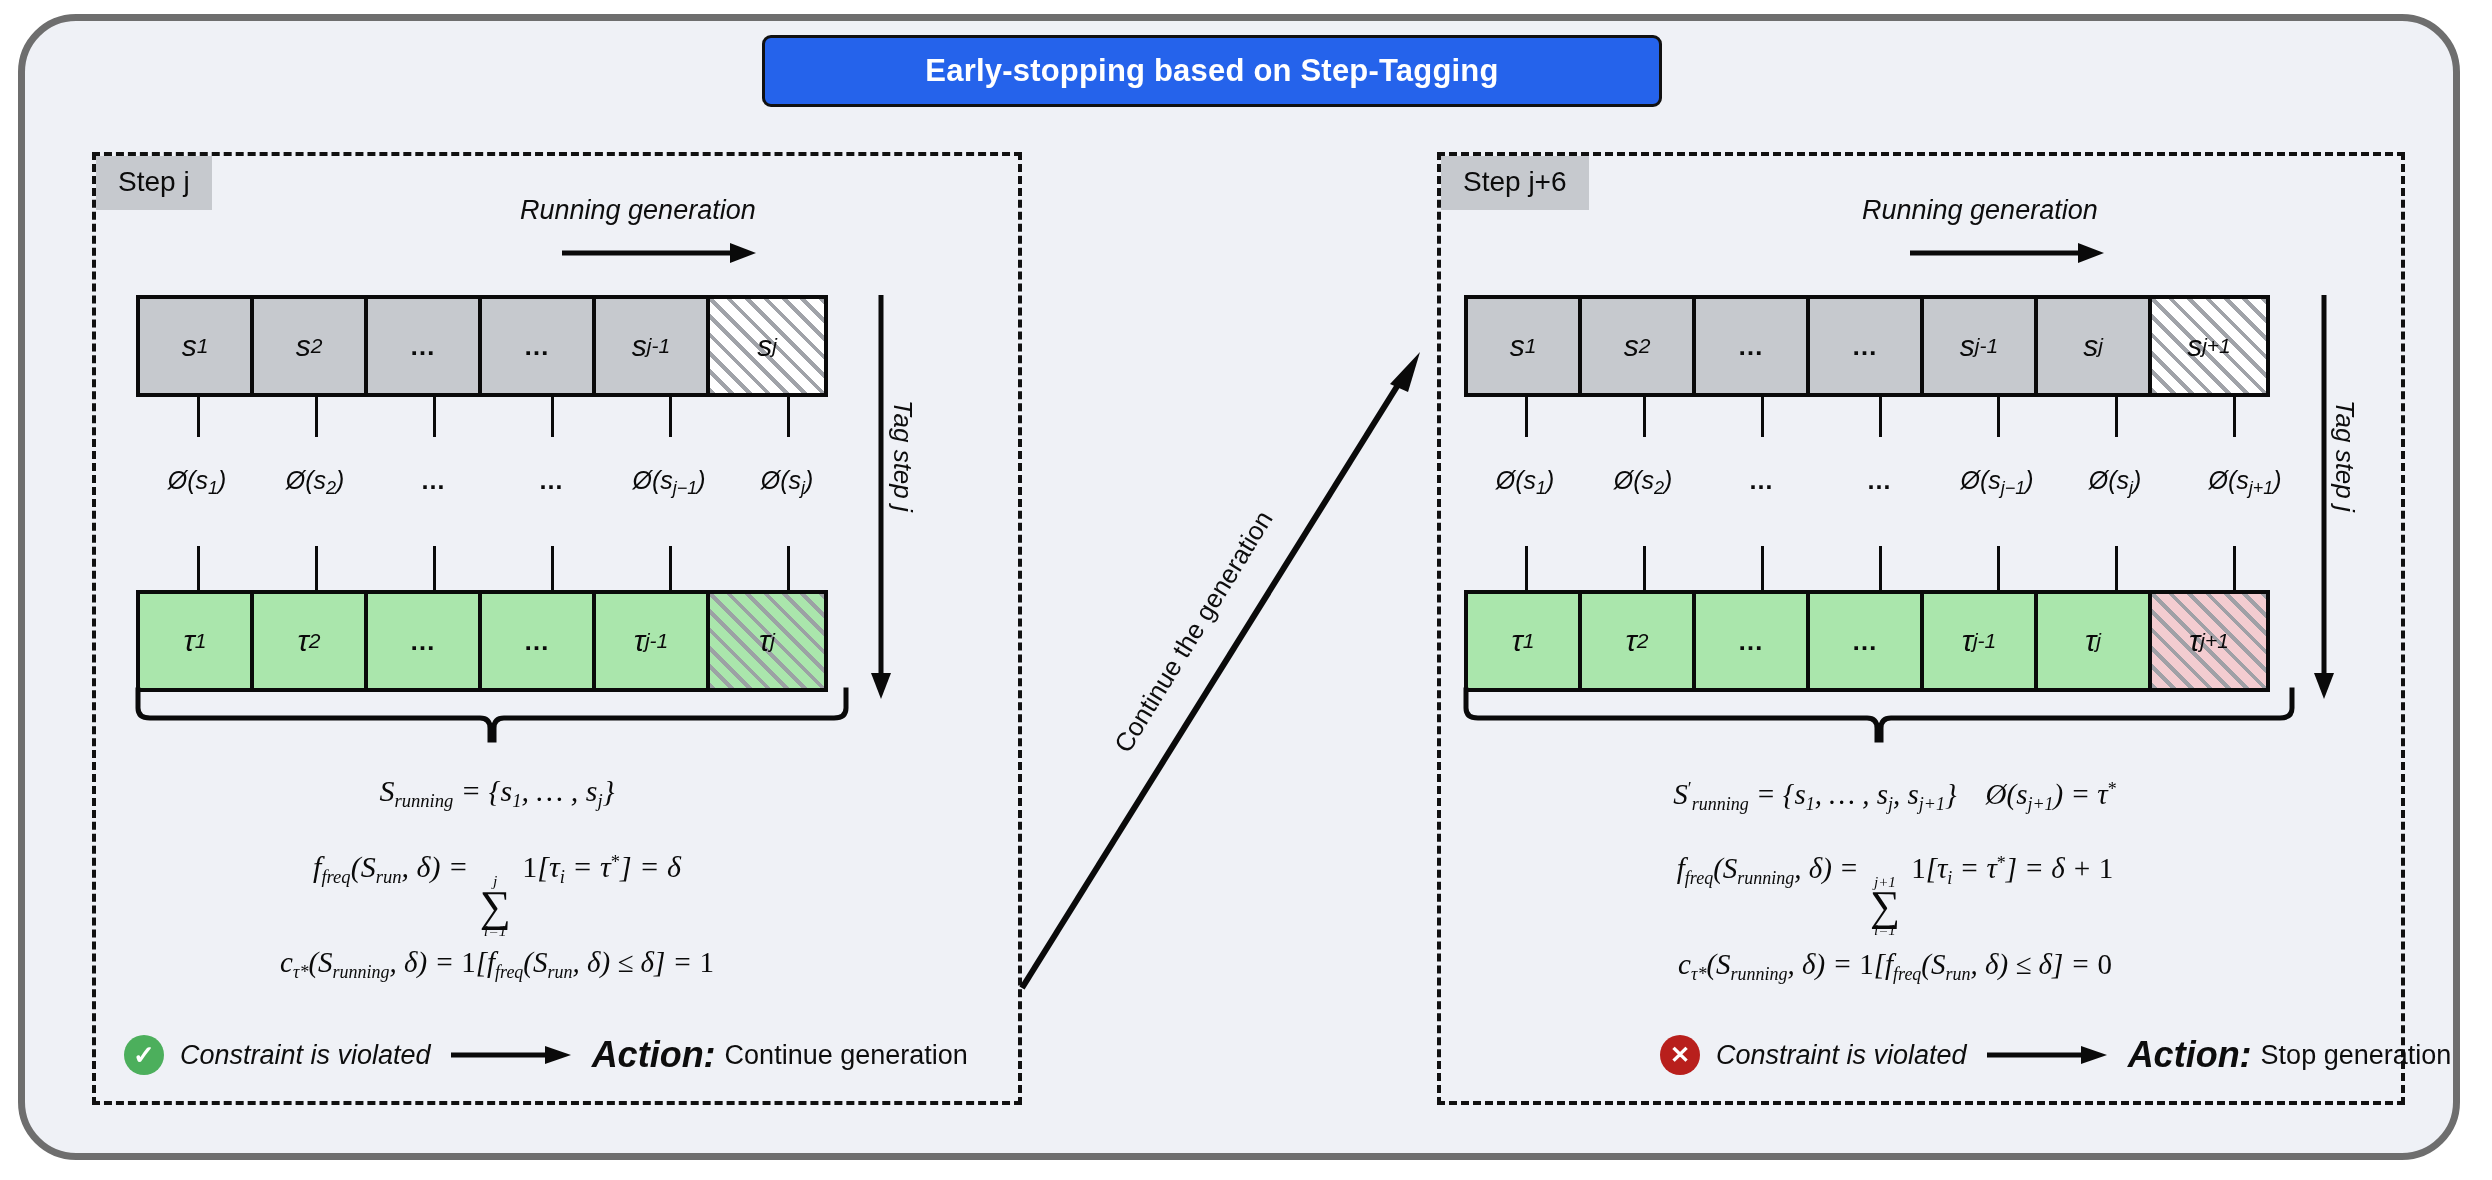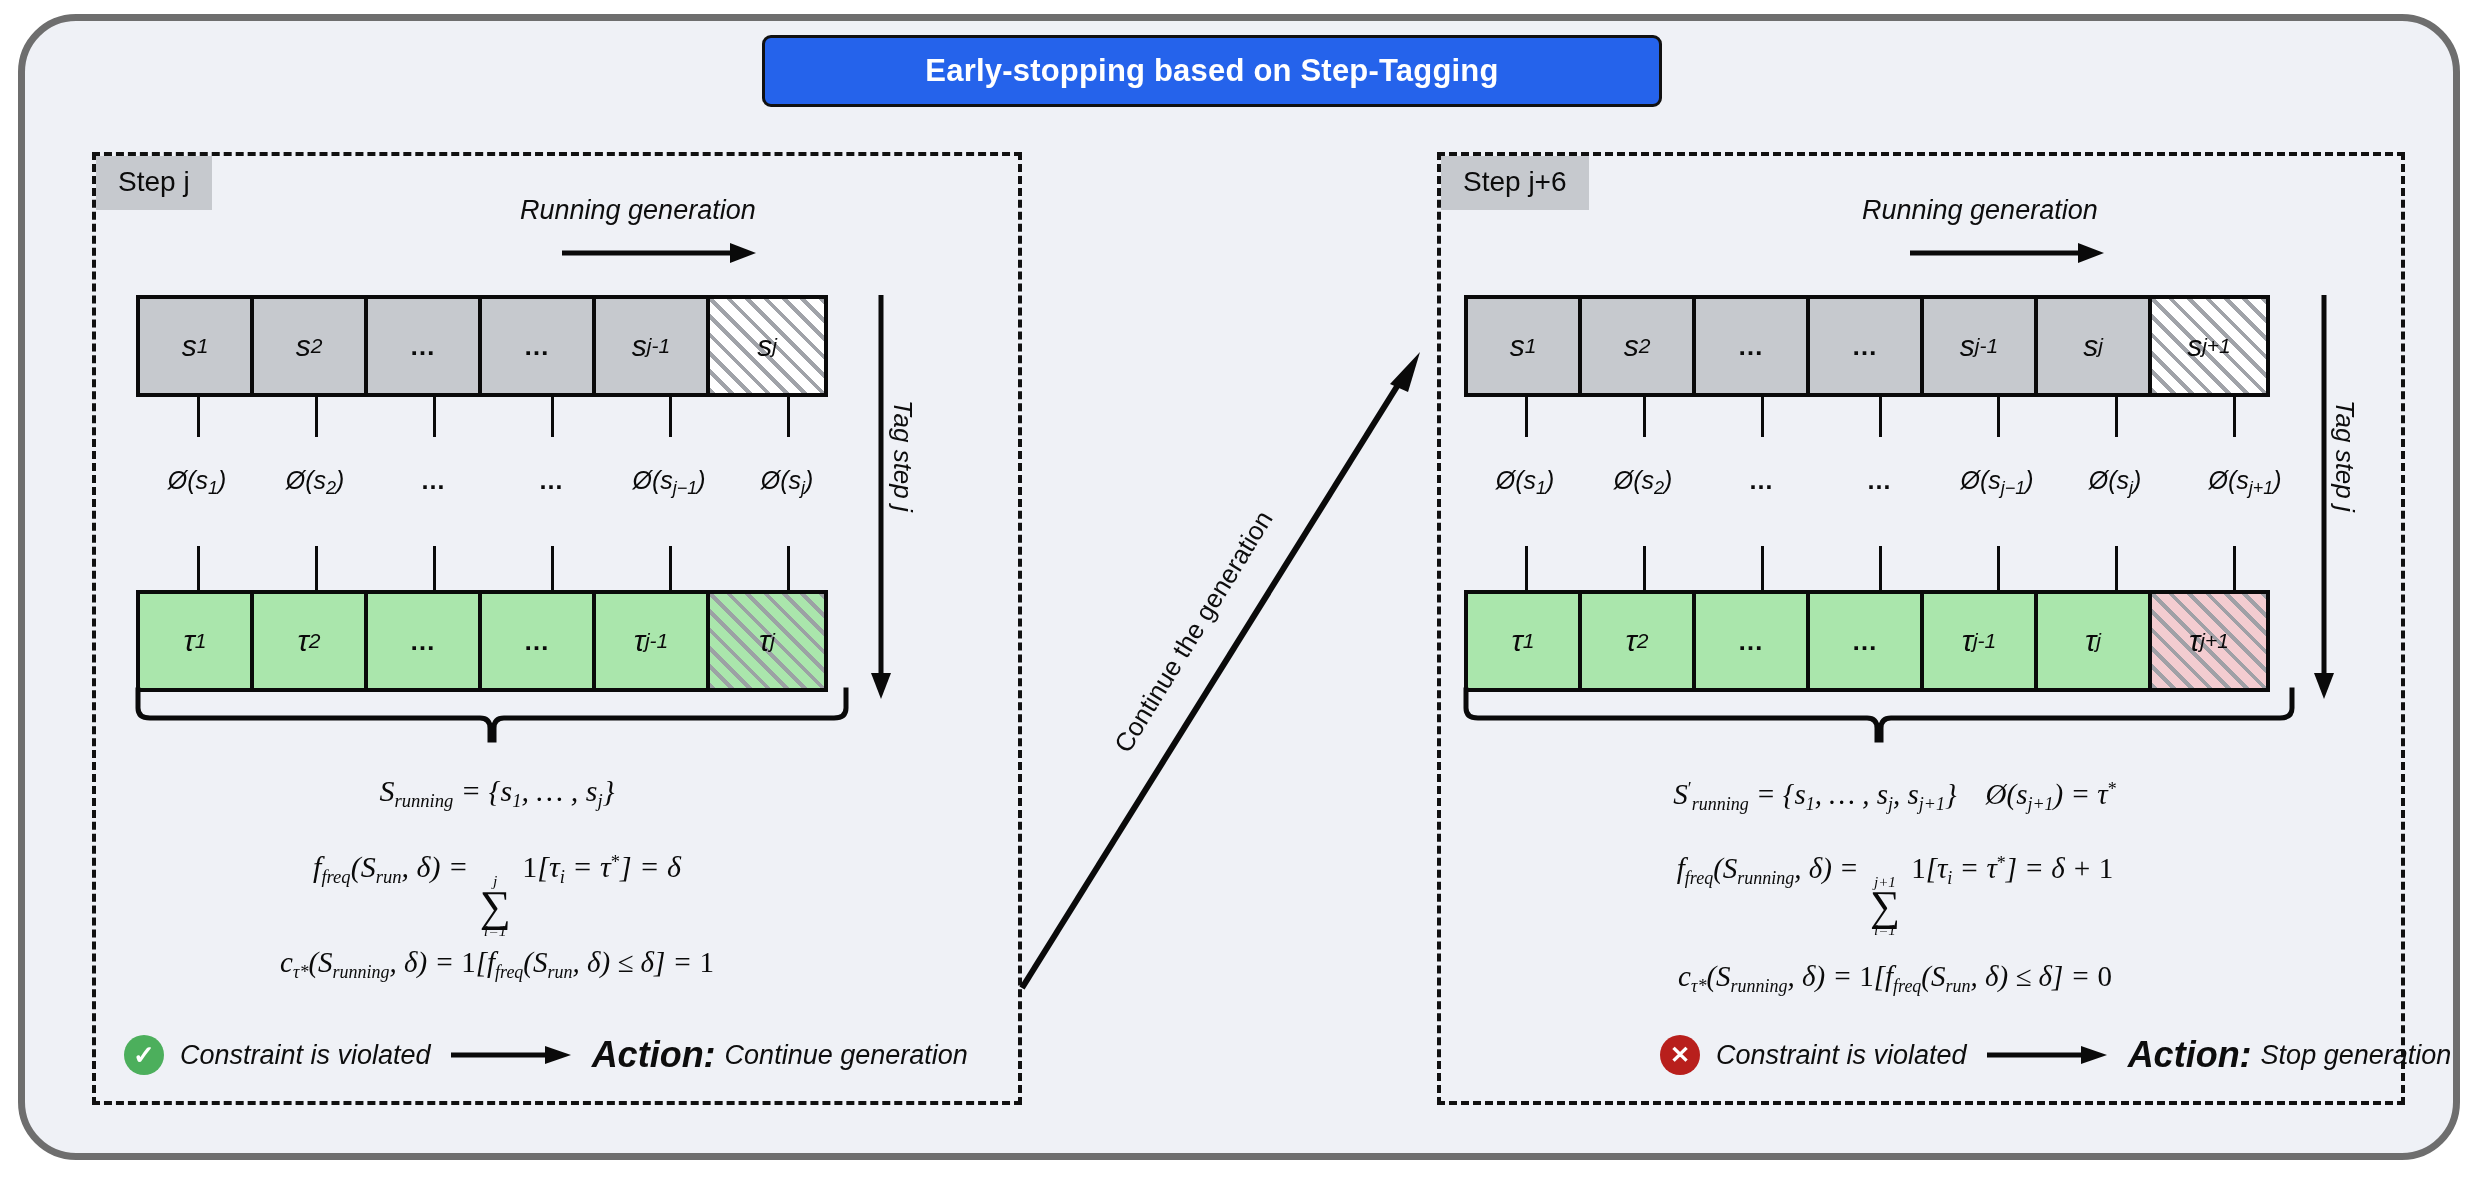--- a/index.html
+++ b/index.html
@@ -167,21 +167,21 @@
     color: #ffffff; font-size: 26px; font-weight: bold;
     flex: none;
   }
   .badge-icon.ok  { background: #4caf5c; }
   .badge-icon.bad { background: #b81f1c; font-size: 24px; }
   .status-text {
     font-style: italic; font-size: 27px; color: #0d0d0d; margin-left: 16px;
   }
   .status-arrow { margin: 0 18px; }
   .action-label { font-style: italic; font-weight: bold; font-size: 36px; color: #0d0d0d; }
-  .action-text  { font-style: italic; font-size: 27px; color: #0d0d0d; margin-left: 9px; }
+  .action-text  { font-size: 27px; color: #0d0d0d; margin-left: 9px; }
 
   
   #diag-arrow { position: absolute; left: 1010px; top: 330px; }
   #diag-label {
     position: absolute;
     left: 1108px; top: 742px;
     font-size: 26px; color: #0d0d0d;
     transform-origin: 0 0;
     transform: rotate(-58.5deg);
     white-space: nowrap;
@@ -389,21 +389,21 @@
 </div>
 <div class="formula" style="left:1895px; top:852px; font-size:29px;">
   <i>f</i><span class="sub2">freq</span>(<i>S</i><span class="sub2">running</span>, δ) =
   <span class="sumwrap">
       <span class="lim">j+1</span>
       <span class="big">∑</span>
       <span class="lim">i=1</span>
     </span>
   <span class="up">1</span>[<i>τ</i><span class="sub2">i</span> = <i>τ</i><span class="sup2">*</span>] = δ + <span class="up">1</span>
 </div>
-<div class="formula" style="left:1895px; top:948px; font-size:29px;margin-top:12px;">
+<div class="formula" style="left:1895px; top:948px; font-size:29px;">
   <i>c</i><span class="sub2">τ*</span>(<i>S</i><span class="sub2">running</span>, δ) = <span class="up">1</span>[<i>f</i><span class="sub2">freq</span>(<i>S</i><span class="sub2">run</span>, δ) ≤ δ] = <span class="up">0</span>
 </div>
 
 <div class="status" style="left:1660px; top:1034px;">
   <span class="badge-icon bad">✕</span>
   <span class="status-text">Constraint is violated</span>
   <svg class="status-arrow" width="125" height="22">
     <line x1="2" y1="11" x2="98" y2="11" stroke="#0a0a0a" stroke-width="5"></line>
     <polygon points="96,2 122,11 96,20" fill="#0a0a0a"></polygon>
   </svg>

